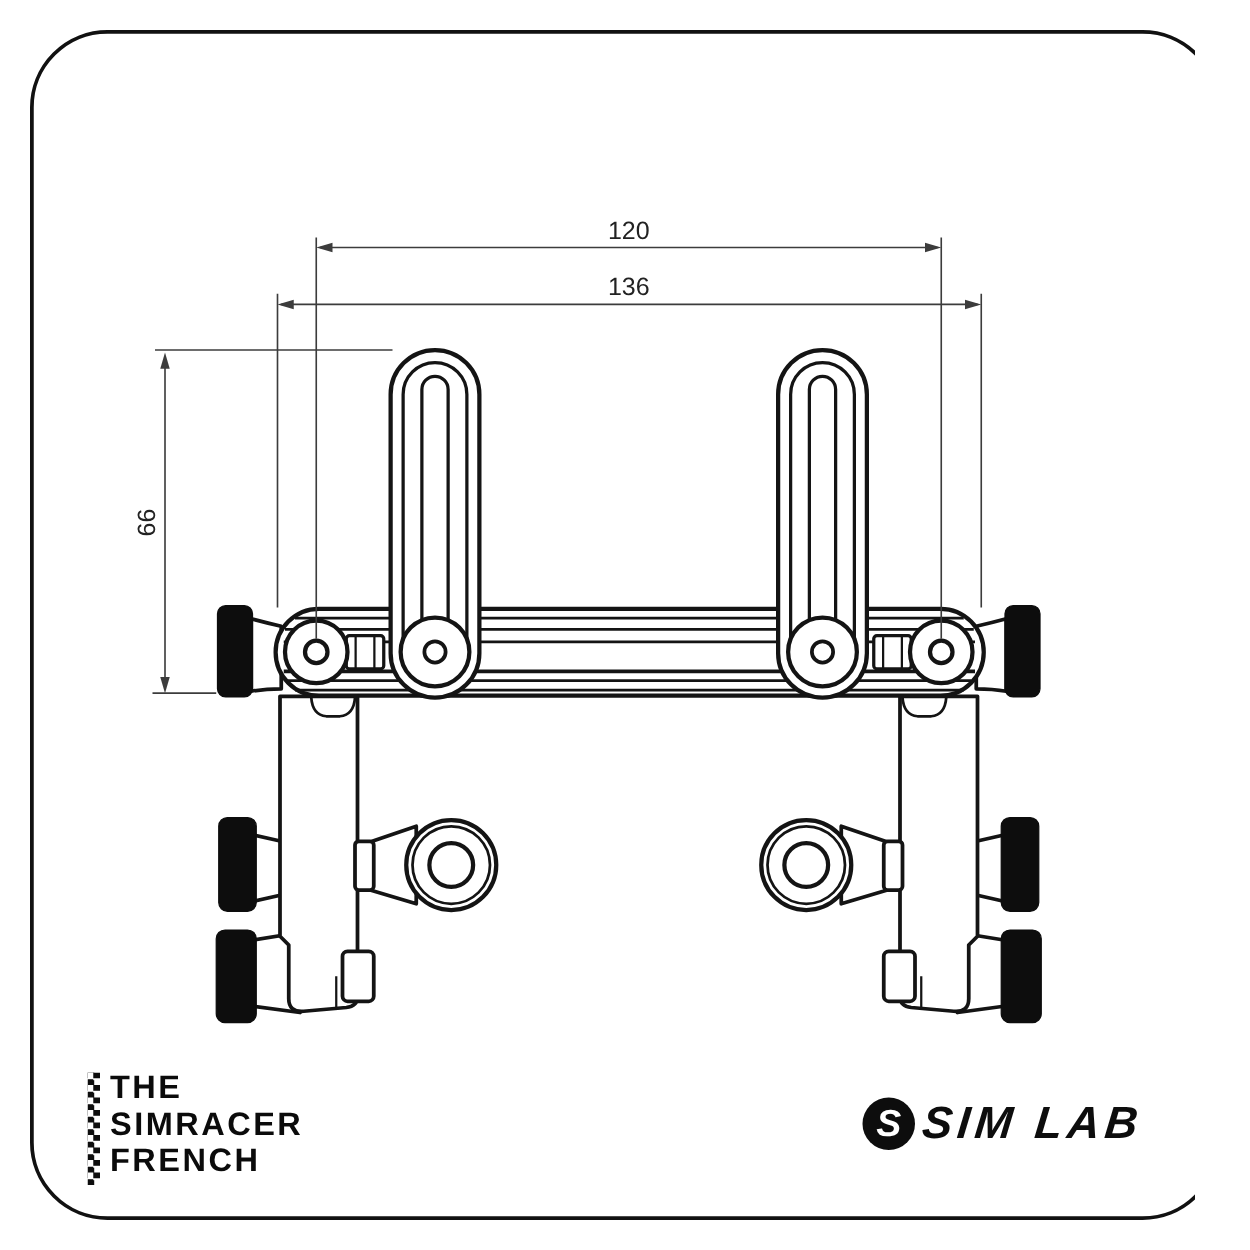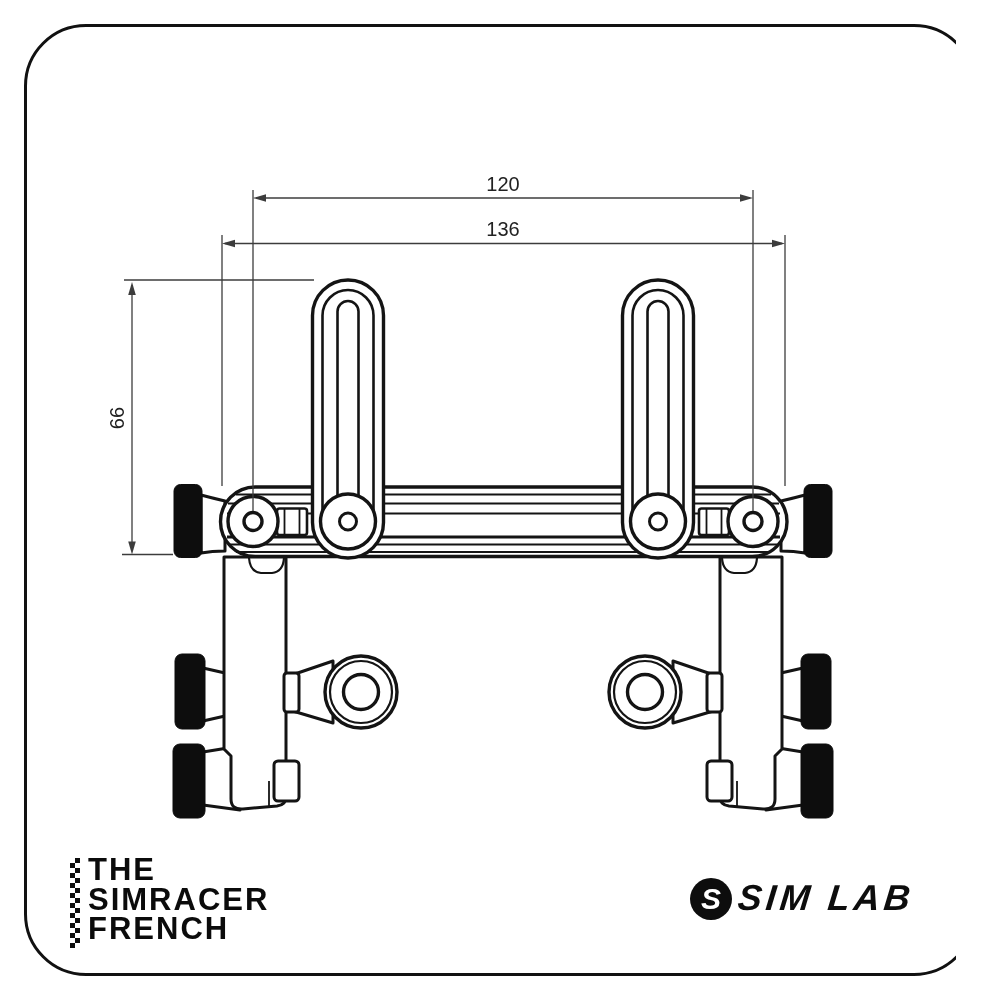--- a/index.html
+++ b/index.html
@@ -28,21 +28,21 @@
   .dims polygon{fill:#3c3c3c;stroke:none;}
   .dims text{font-family:"Liberation Sans",sans-serif;font-size:20px;fill:#222;}
 
   
   .tfs-logo{position:absolute;left:70px;top:855px;display:flex;gap:8px;}
   .checker{
     width:10px;height:90px;margin-top:3px;
     background:repeating-conic-gradient(#0d0d0d 0% 25%, #ffffff 0% 50%);
     background-size:10px 10px;
   }
-  .tfs-lines{font-weight:bold;font-size:31px;line-height:29.5px;letter-spacing:2px;color:#0b0b0b;}
+  .tfs-lines{font-weight:bold;font-size:26px;line-height:29.5px;letter-spacing:2px;color:#0b0b0b;}
   .simlab-logo{position:absolute;left:688px;top:874px;display:flex;align-items:center;gap:4px;}
   .simlab-text{
     font-weight:bold;font-style:italic;font-size:36px;letter-spacing:4px;
     color:#0d0d0d;transform:skewX(-6deg);white-space:nowrap;
   }
 </style>
 </head>
 <body>
 
 <div class="canvas">

